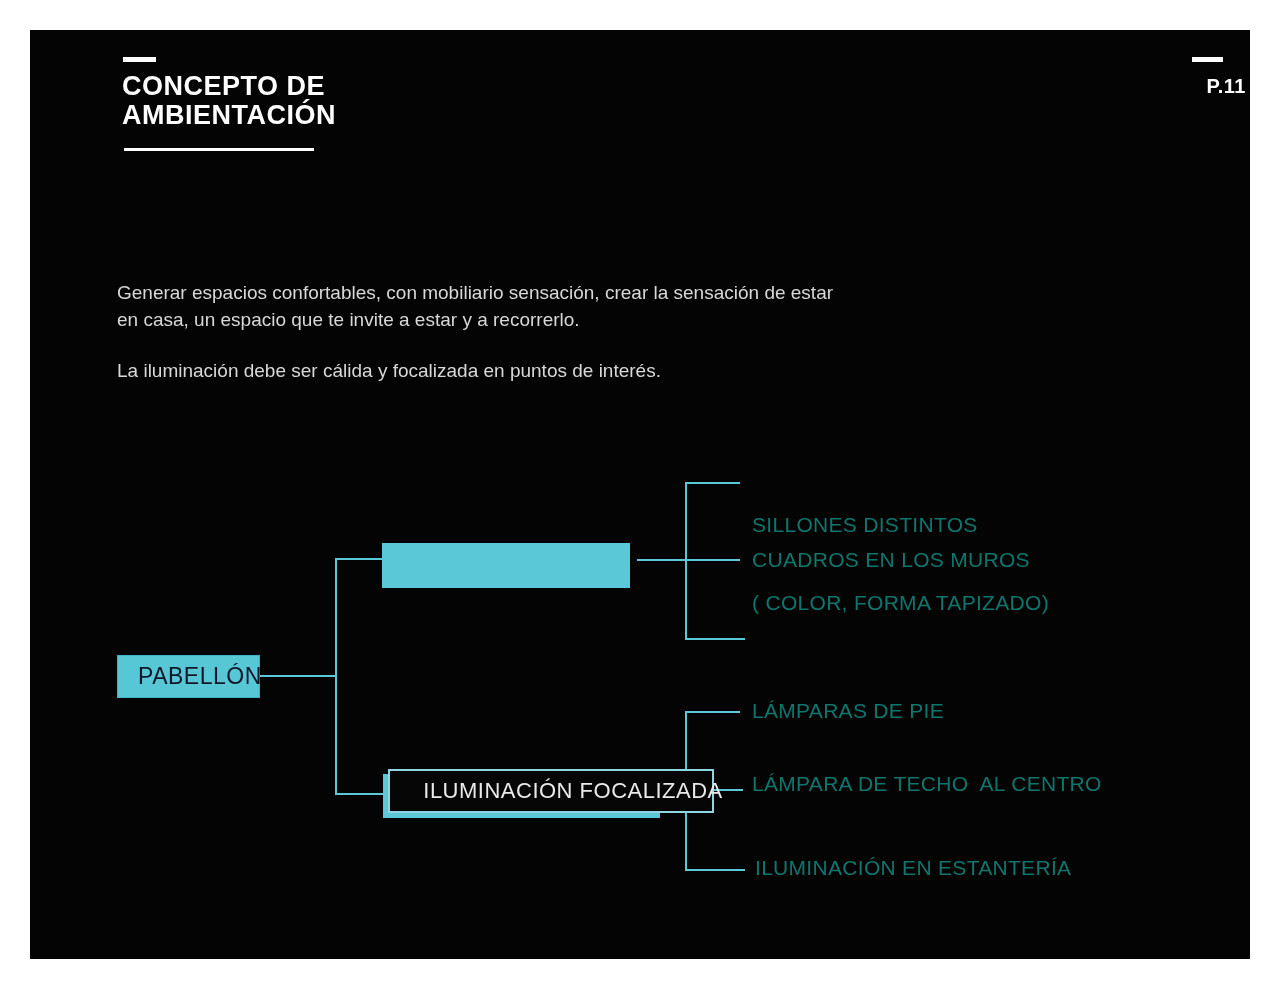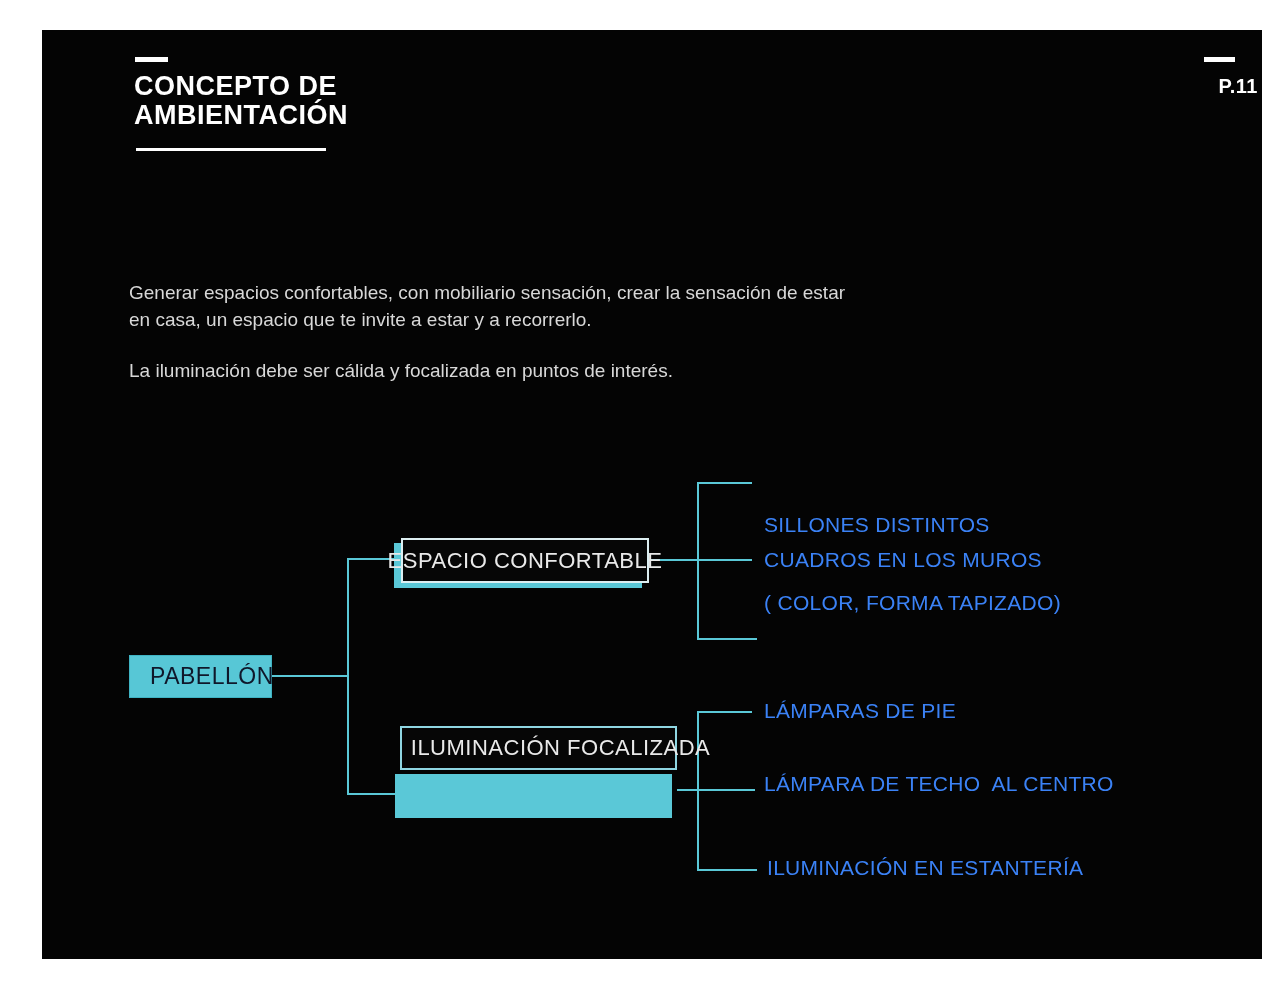--- a/index.html
+++ b/index.html
@@ -3,21 +3,20 @@
 <meta charset="utf-8">
 <style>
   html,body{margin:0;padding:0;background:#ffffff;}
   .page{
     position:relative;width:1280px;height:989px;background:#ffffff;overflow:hidden;
     font-family:"Liberation Sans","DejaVu Sans",sans-serif;
   }
   .slide{
     position:absolute;left:30px;top:30px;width:1220px;height:929px;
     background:#040404;
-    margin-left:12px;
   }
   .abs{position:absolute;}
 
   
   .title-dash{left:93px;top:27px;width:33px;height:5px;background:#ffffff;}
   .title{
     left:92px;top:42px;color:#ffffff;font-size:27px;font-weight:bold;
     line-height:29px;letter-spacing:.5px;white-space:pre;
   }
   .title-underline{left:94px;top:118px;width:190px;height:3px;background:#ffffff;}
@@ -48,21 +47,21 @@
   .branch-box{
     background:#060606;box-sizing:border-box;
     display:flex;align-items:center;justify-content:center;
     color:#e9e9e9;font-size:22px;letter-spacing:.5px;white-space:pre;
   }
   .branch-1{border:2px solid #DCEEF1;}
   .branch-2{border:2px solid #8FD6E2;}
 
   
   .leaf{
-    color:#3b82f6;font-size:21px;line-height:26px;letter-spacing:.3px;white-space:pre;
+    color:#0f766e;font-size:21px;line-height:26px;letter-spacing:.3px;white-space:pre;
   }
 </style>
 </head>
 <body>
 
 <div class="page">
   <div class="slide">
 
     <div class="abs title-dash"></div>
     <div class="abs title"><span>CONCEPTO DE</span><br><span>AMBIENTACIÓN</span></div>
@@ -89,26 +88,23 @@
     <div class="abs cline" style="left:635px;top:759px;width:78px;height:2px;"></div>
     <div class="abs cline" style="left:655px;top:681px;width:2px;height:160px;"></div>
     <div class="abs cline" style="left:655px;top:681px;width:55px;height:2px;"></div>
     <div class="abs cline" style="left:655px;top:839px;width:60px;height:2px;"></div>
 
     <div class="abs root-box">
       <span>PABELLÓN</span>
     </div>
 
     <div class="abs node-shadow" style="left:352px;top:513px;width:248px;height:45px;"></div>
-    <div class="abs branch-box branch-1" style="left:359px;top:508px;width:248px;height:45px;">
-      <span>ESPACIO CONFORTABLE</span>
-    </div>
 
     <div class="abs node-shadow" style="left:353px;top:744px;width:277px;height:44px;"></div>
-    <div class="abs branch-box branch-2" style="left:358px;top:696px;width:277px;height:44px;padding-left:44px;">
+    <div class="abs branch-box branch-2" style="left:358px;top:739px;width:326px;height:44px;padding-left:44px;">
       <span>ILUMINACIÓN FOCALIZADA</span>
     </div>
 
     <div class="abs leaf" style="left:722px;top:430px;">
       <div>SILLONES DISTINTOS</div>
       <div>( COLOR, FORMA TAPIZADO)</div>
     </div>
     <div class="abs leaf" style="left:722px;top:517px;">CUADROS EN LOS MUROS</div>
 
     <div class="abs leaf" style="left:722px;top:668px;">LÁMPARAS DE PIE</div>

